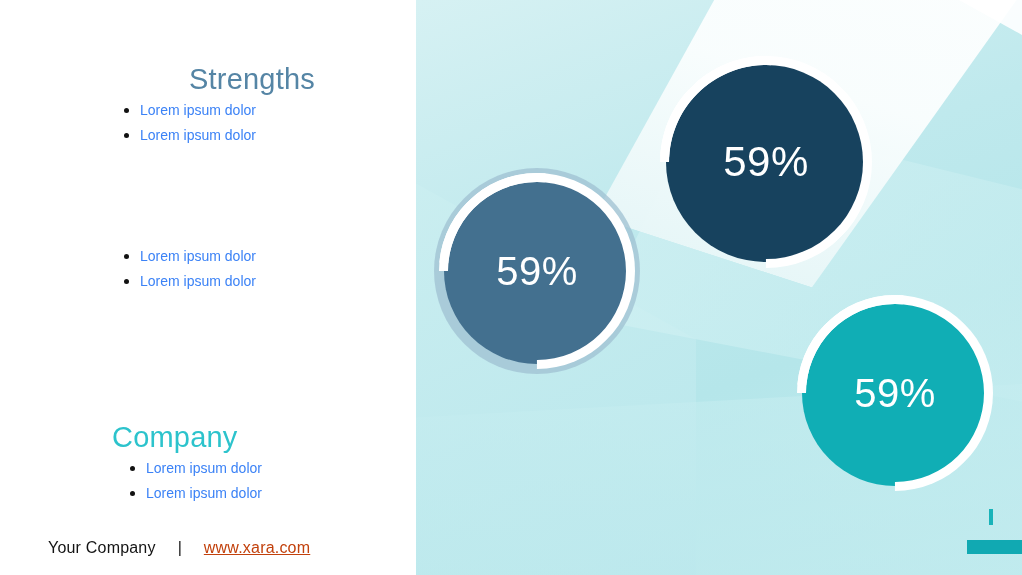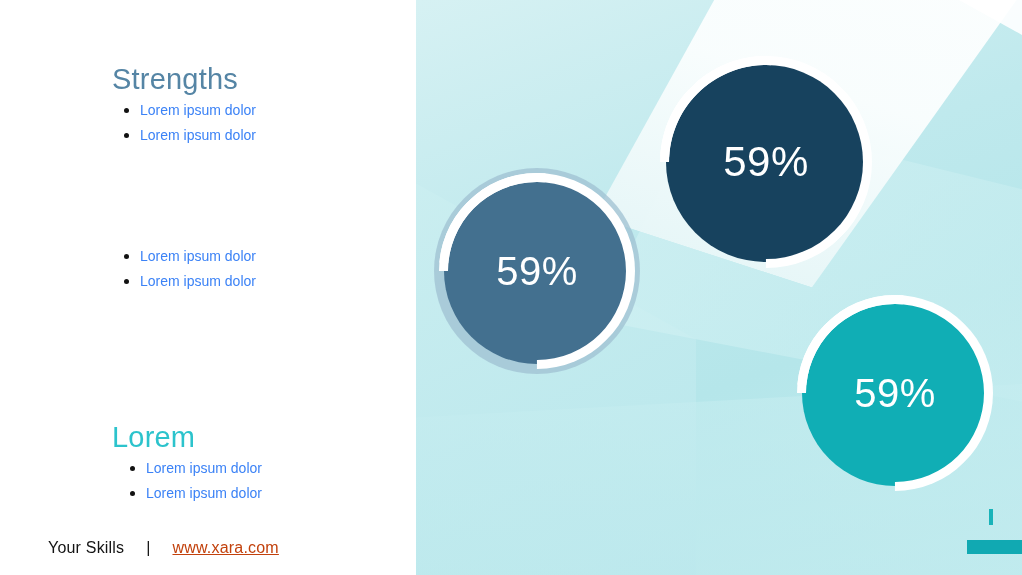--- a/index.html
+++ b/index.html
@@ -28,21 +28,21 @@
     position:relative;
     font-size:14px;color:#3b82f6;line-height:25px;
     padding-left:18px;
   }
   .sec-list li:before{
     content:"";position:absolute;left:2px;top:10px;
     width:5px;height:5px;border-radius:50%;background:#121212;
   }
 
   #sec-strengths{top:64px;}
-  #sec-strengths .sec-title{color:#5585a5;padding-left:112px;}
+  #sec-strengths .sec-title{color:#5585a5;padding-left:112px;text-align:center;}
   #sec-strengths .sec-list{padding-left:122px;}
 
   #sec-weaknesses{top:244px;}
   #sec-weaknesses .sec-title{color:#1e4a63;padding-left:112px;}
   #sec-weaknesses .sec-list{padding-left:122px;}
 
   #sec-skills{top:422px;}
   #sec-skills .sec-title{color:#2cc3cc;padding-left:112px;}
   #sec-skills .sec-list{padding-left:128px;}
 
@@ -193,29 +193,29 @@
     </div>
 
     <div class="section" id="sec-weaknesses">
       <ul class="sec-list">
         <li>Lorem ipsum dolor</li>
         <li>Lorem ipsum dolor</li>
       </ul>
     </div>
 
     <div class="section" id="sec-skills">
-      <h2 class="sec-title" style="color: rgb(44, 195, 204);">Lorem</h2>
+      <h2 class="sec-title" style="color: rgb(44, 195, 204);">Company</h2>
       <ul class="sec-list">
         <li>Lorem ipsum dolor</li>
         <li>Lorem ipsum dolor</li>
       </ul>
     </div>
 
     <div id="footer">
-      <span class="company">Your Skills</span>
+      <span class="company">Your Company</span>
       <span class="divider">|</span>
       <span class="url">www.xara.com</span>
     </div>
   </div>
 
   <div id="right-panel">
 
     <div class="bg-wedge" id="wedge-pale-left"></div>
     <div class="bg-wedge" id="wedge-pale-mid"></div>
     <div class="bg-wedge" id="wedge-band-bottom"></div>

